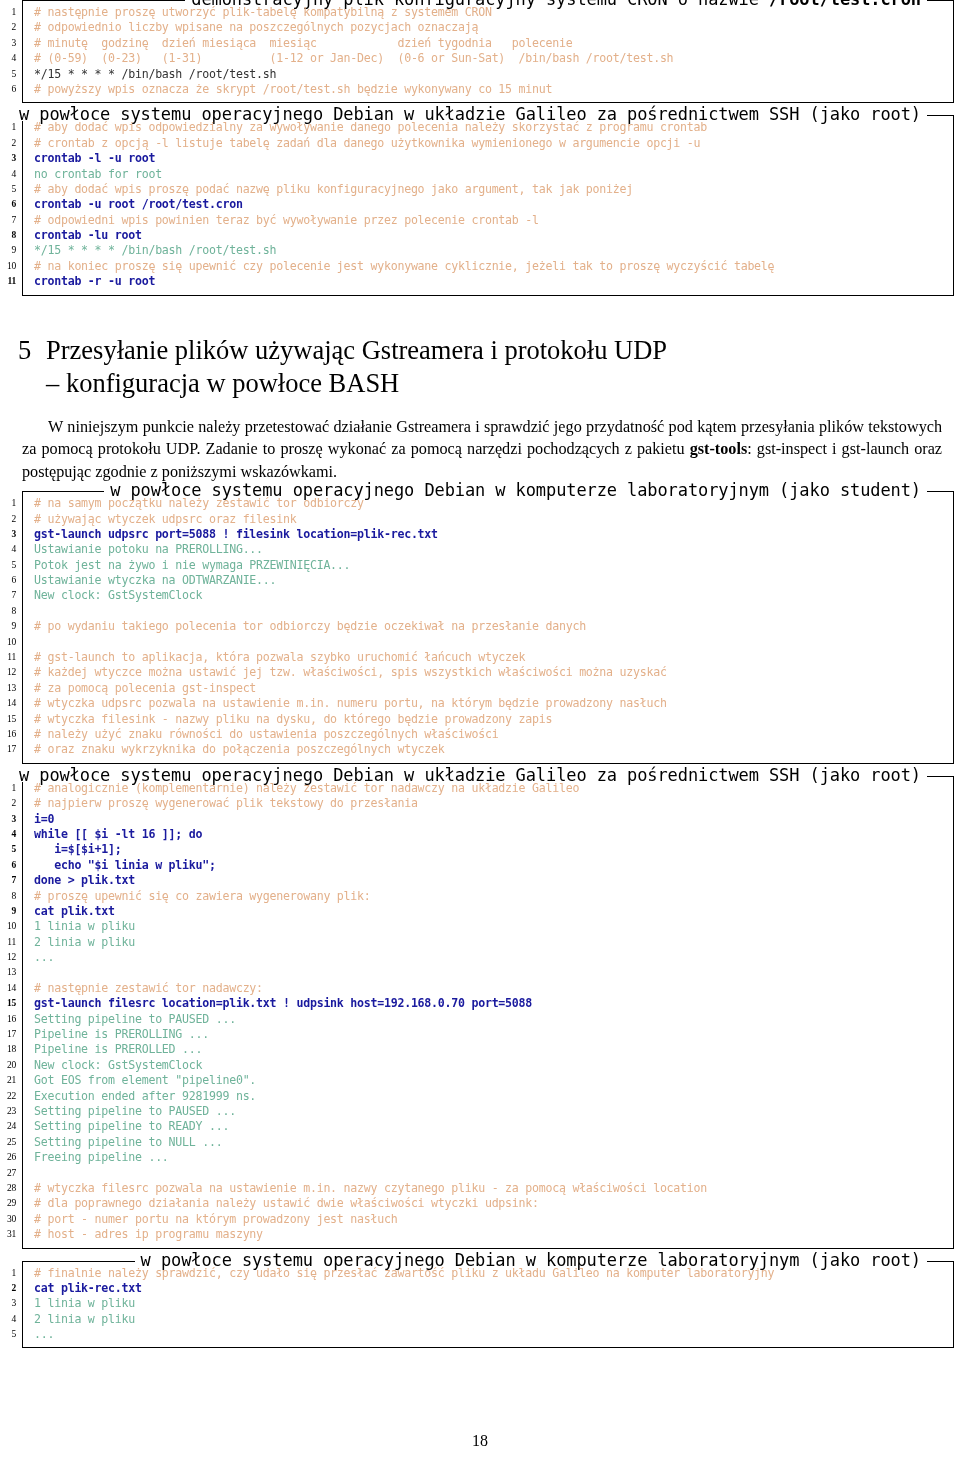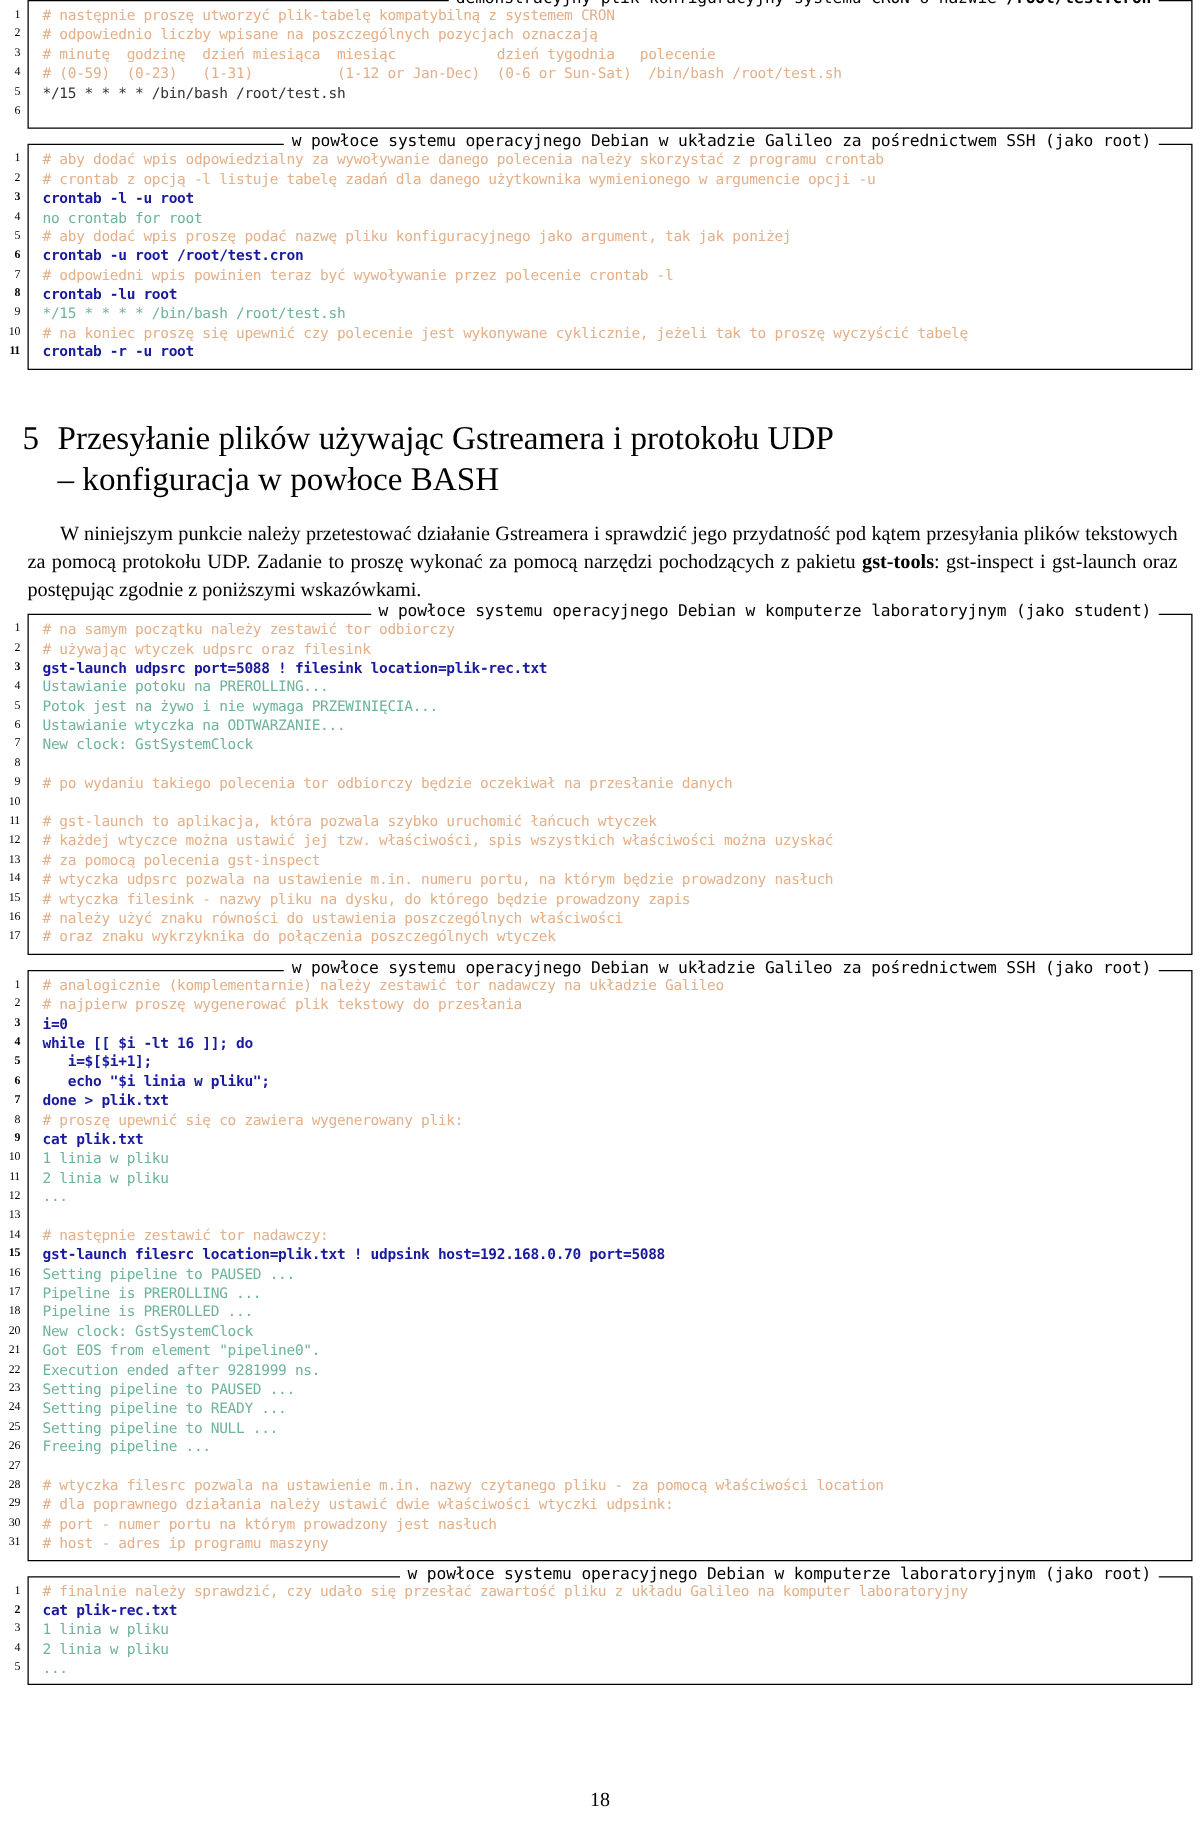--- a/index.html
+++ b/index.html
@@ -38,21 +38,21 @@
     box-sizing: border-box;
   }
   
   .listing-caption {
     position: absolute;
     top: -9px;
     right: 26px;
     background: #ffffff;
     padding: 0 6px;
     font-family: "DejaVu Sans Mono", monospace;
-    font-size: 13px;
+    font-size: 17px;
     letter-spacing: -0.1px;
     white-space: nowrap;
     color: #000000;
     line-height: 14px;
   }
   .code-body {
     padding: 4px 0 5px 0;
   }
   .code-line {
     position: relative;
@@ -136,21 +136,21 @@
   <div id="content">
       <div class="listing">
         <div class="listing-frame">
           <div class="listing-caption"><span>demonstracyjny plik konfiguracyjny systemu CRON o nazwie </span><span style="font-weight: bold;">/root/test.cron</span></div>
           <div class="code-body">
             <div class="code-line c-comment"><span class="lineno">1</span><span># następnie proszę utworzyć plik-tabelę kompatybilną z systemem CRON</span></div>
             <div class="code-line c-comment"><span class="lineno">2</span><span># odpowiednio liczby wpisane na poszczególnych pozycjach oznaczają</span></div>
             <div class="code-line c-comment"><span class="lineno">3</span><span># minutę  godzinę  dzień miesiąca  miesiąc            dzień tygodnia   polecenie</span></div>
             <div class="code-line c-comment"><span class="lineno">4</span><span># (0-59)  (0-23)   (1-31)          (1-12 or Jan-Dec)  (0-6 or Sun-Sat)  /bin/bash /root/test.sh</span></div>
             <div class="code-line c-plain"><span class="lineno">5</span><span>*/15 * * * * /bin/bash /root/test.sh</span></div>
-            <div class="code-line c-comment"><span class="lineno">6</span></div>
+            <div class="code-line c-comment"><span class="lineno">6</span><span># powyższy wpis oznacza że skrypt /root/test.sh będzie wykonywany co 15 minut</span></div>
           </div>
         </div>
       </div>
       <div class="spacer-3"></div>
       <div class="listing">
         <div class="listing-frame">
           <div class="listing-caption">w powłoce systemu operacyjnego Debian w układzie Galileo za pośrednictwem SSH (jako root)</div>
           <div class="code-body">
             <div class="code-line c-comment"><span class="lineno">1</span><span># aby dodać wpis odpowiedzialny za wywoływanie danego polecenia należy skorzystać z programu crontab</span></div>
             <div class="code-line c-comment"><span class="lineno">2</span><span># crontab z opcją -l listuje tabelę zadań dla danego użytkownika wymienionego w argumencie opcji -u</span></div>

